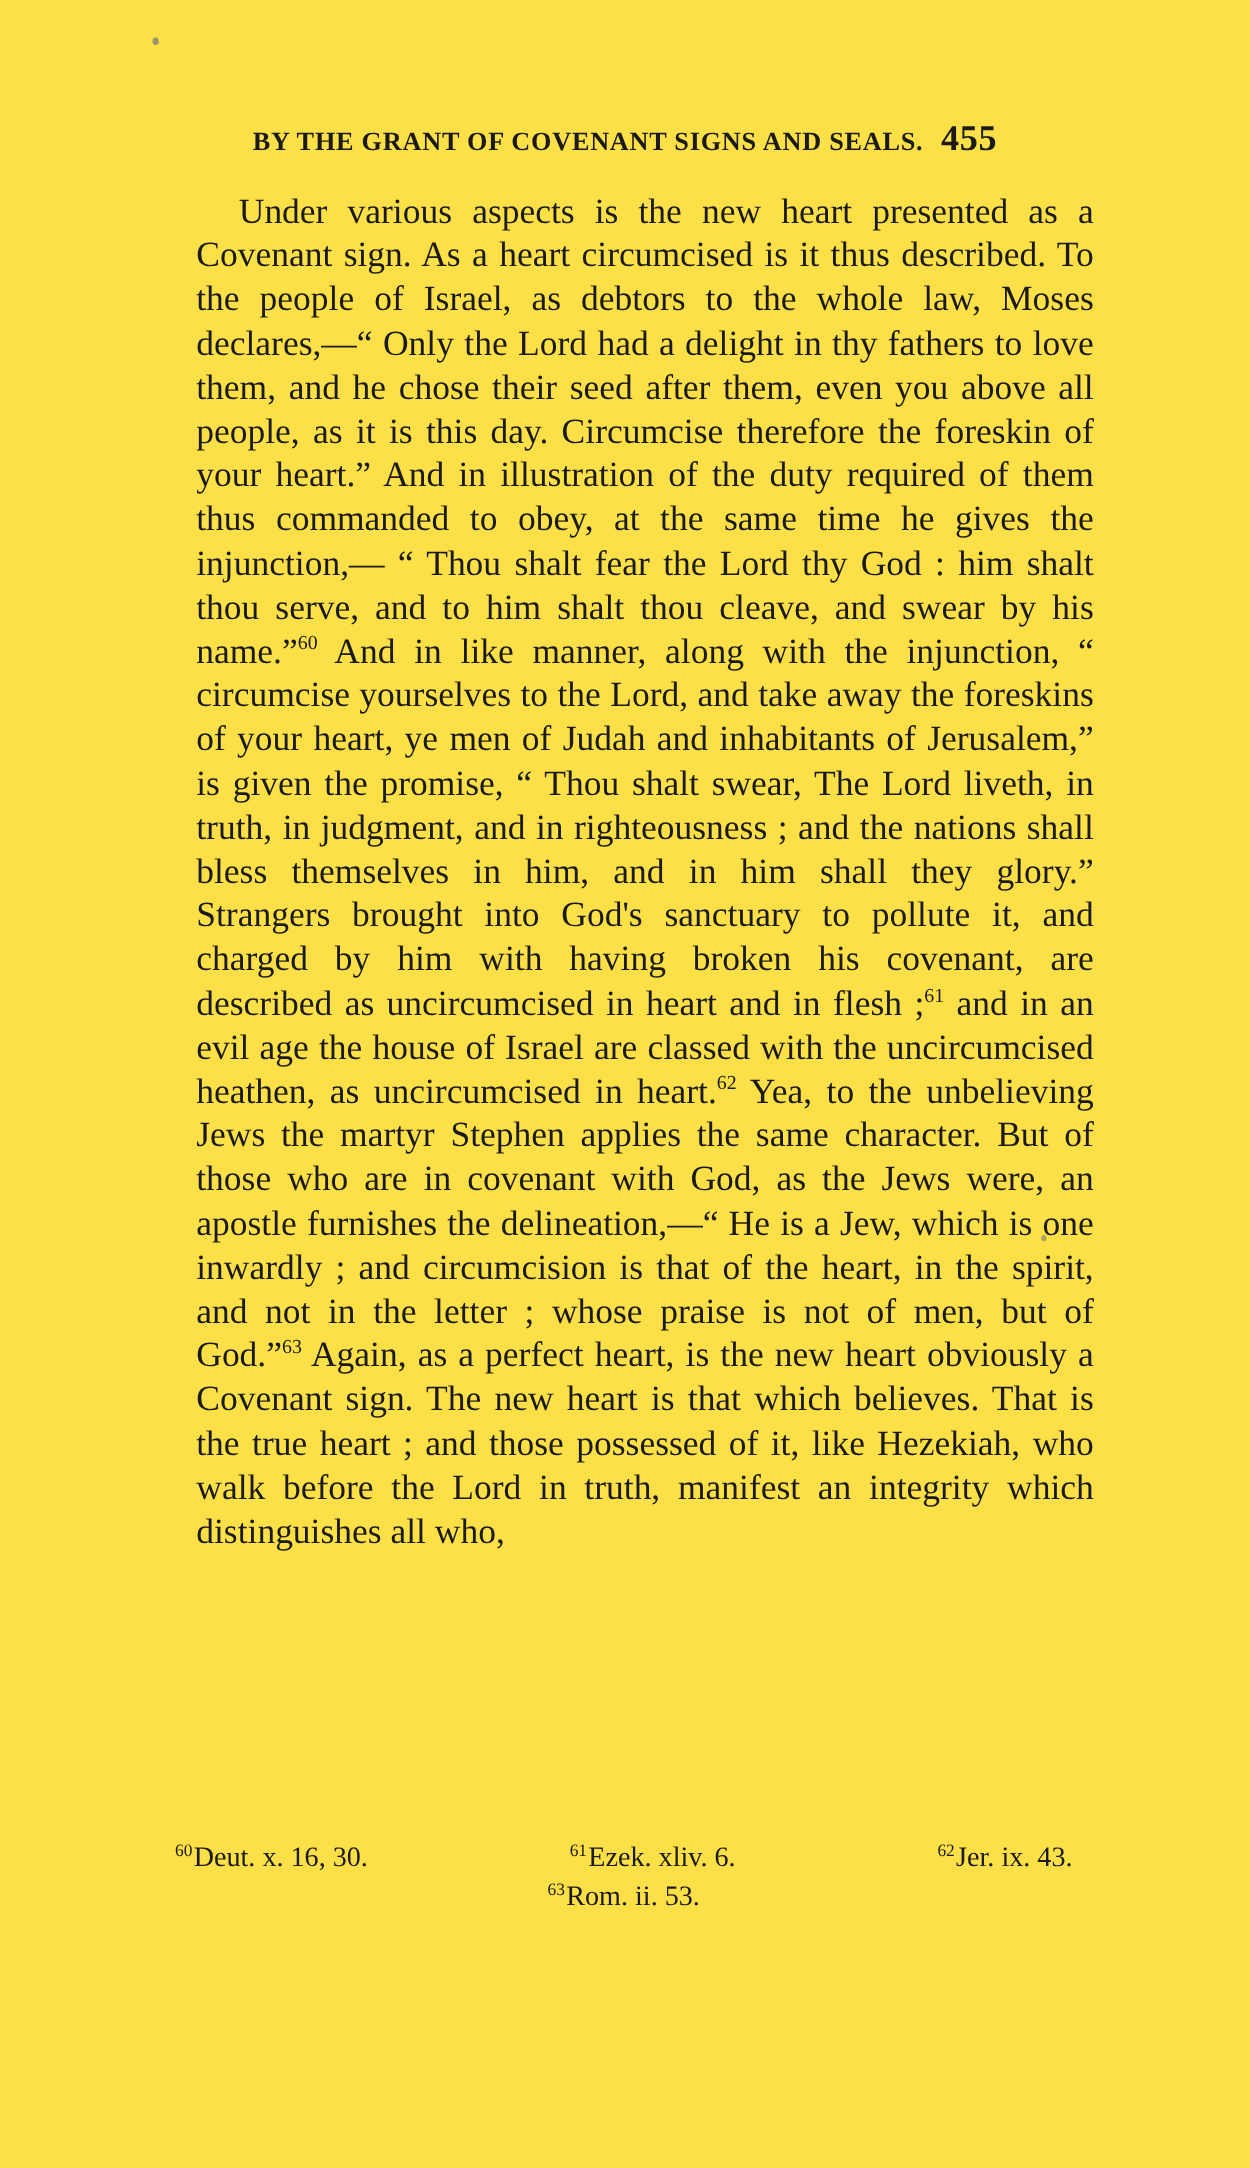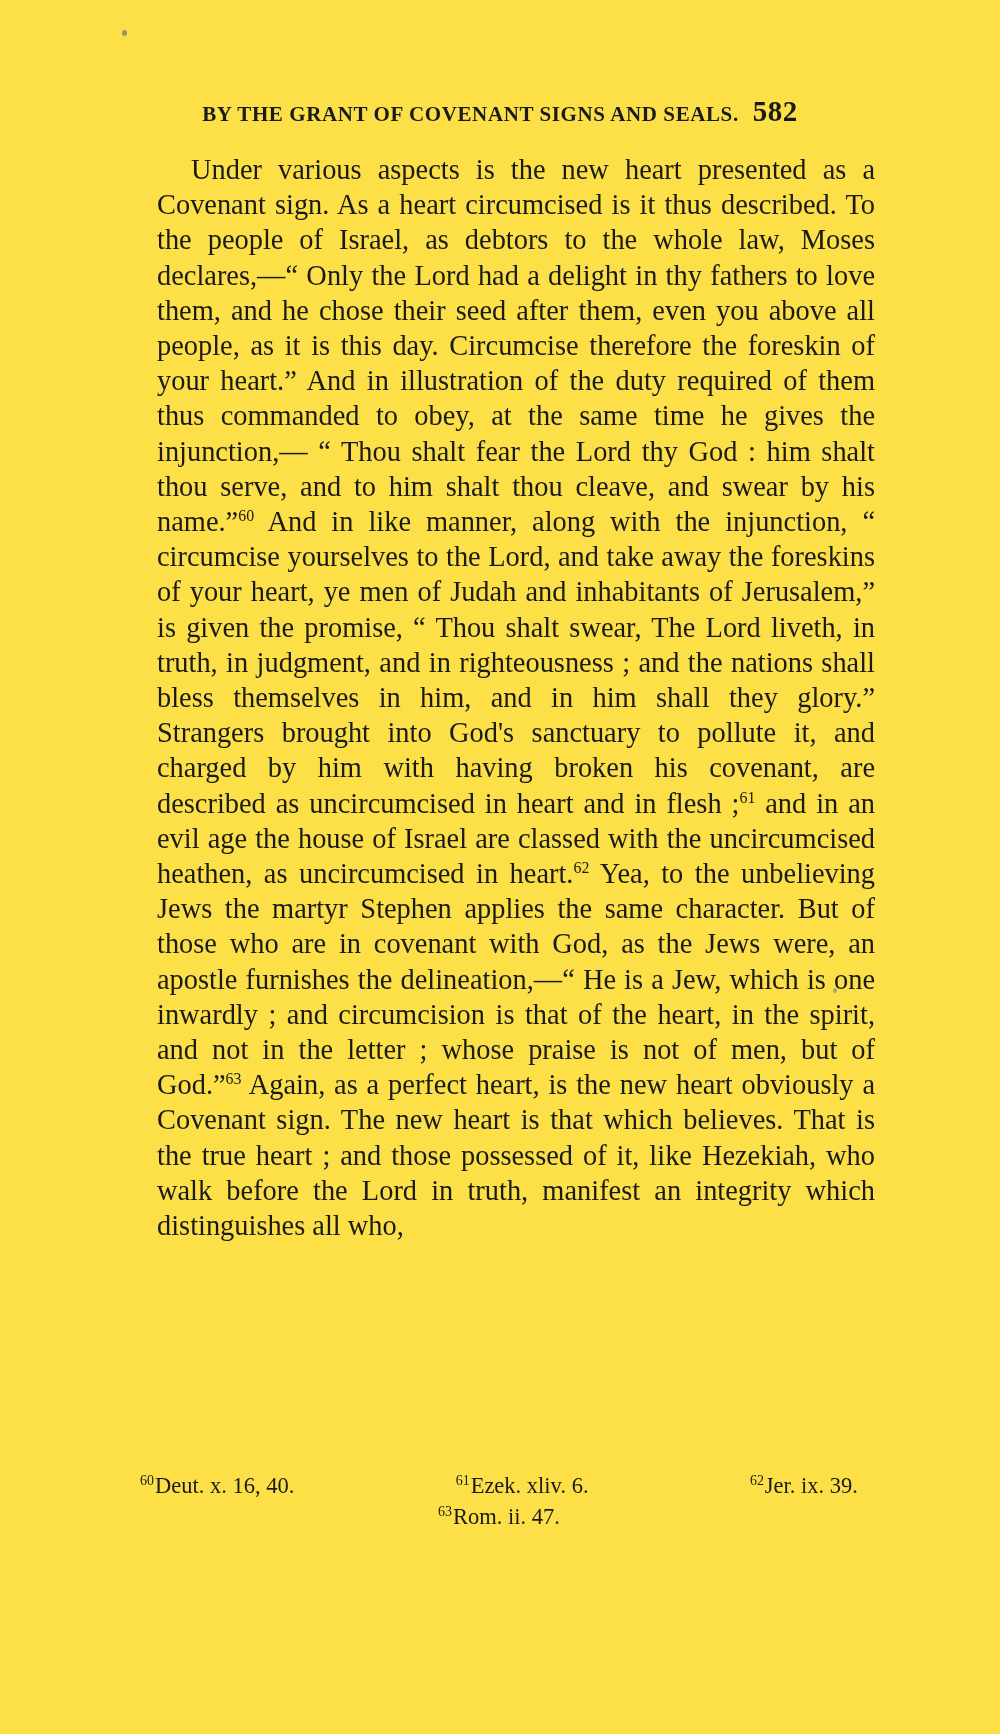--- a/index.html
+++ b/index.html
@@ -105,31 +105,31 @@
 </head>
 <body>
 
 <div class="page">
 
   <div class="speck s1"></div>
   <div class="speck s2"></div>
 
   <div class="running-head">
     <span class="head-text">BY THE GRANT OF COVENANT SIGNS AND SEALS.</span>
-    <span class="folio">582</span>
+    <span class="folio">455</span>
   </div>
 
   <div class="body-text">
     <p><span>Under various aspects is the new heart presented as a Covenant sign.  As a heart circumcised is it thus described.  To the people of Israel, as debtors to the whole law, Moses declares,—“ Only the Lord had a delight in thy fathers to love them, and he chose their seed after them, even you above all people, as it is this day.  Circumcise therefore the foreskin of your heart.”  And in illustration of the duty required of them thus commanded to obey, at the same time he gives the injunction,— “ Thou shalt fear the Lord thy God : him shalt thou serve, and to him shalt thou cleave, and swear by his name.”</span><sup>60</sup><span>  And in like manner, along with the injunction, “ circumcise yourselves to the Lord, and take away the foreskins of your heart, ye men of Judah and inhabitants of Jerusalem,” is given the promise, “ Thou shalt swear, The Lord liveth, in truth, in judgment, and in righteousness ; and the nations shall bless themselves in him, and in him shall they glory.”  Strangers brought into God's sanctuary to pollute it, and charged by him with having broken his covenant, are described as uncircumcised in heart and in flesh ;</span><sup>61</sup><span> and in an evil age the house of Israel are classed with the uncircumcised heathen, as uncircumcised in heart.</span><sup>62</sup><span> Yea, to the unbelieving Jews the martyr Stephen applies the same character.  But of those who are in covenant with God, as the Jews were, an apostle furnishes the delineation,—“ He is a Jew, which is one inwardly ; and circumcision is that of the heart, in the spirit, and not in the letter ; whose praise is not of men, but of God.”</span><sup>63</sup><span>  Again, as a perfect heart, is the new heart obviously a Covenant sign.  The new heart is that which believes. That is the true heart ; and those possessed of it, like Hezekiah, who walk before the Lord in truth, manifest an integrity which distinguishes all who,</span></p>
   </div>
 
   <div class="footnotes">
     <div class="fn-row">
-      <span class="fn"><sup>60</sup><span>Deut. x. 16, 40.</span></span>
+      <span class="fn"><sup>60</sup><span>Deut. x. 16, 30.</span></span>
       <span class="fn"><sup>61</sup><span>Ezek. xliv. 6.</span></span>
-      <span class="fn"><sup>62</sup><span>Jer. ix. 39.</span></span>
+      <span class="fn"><sup>62</sup><span>Jer. ix. 43.</span></span>
     </div>
     <div class="fn-row center">
-      <span class="fn"><sup>63</sup><span>Rom. ii. 47.</span></span>
+      <span class="fn"><sup>63</sup><span>Rom. ii. 53.</span></span>
     </div>
   </div>
 
 </div>
 
 </body></html>

